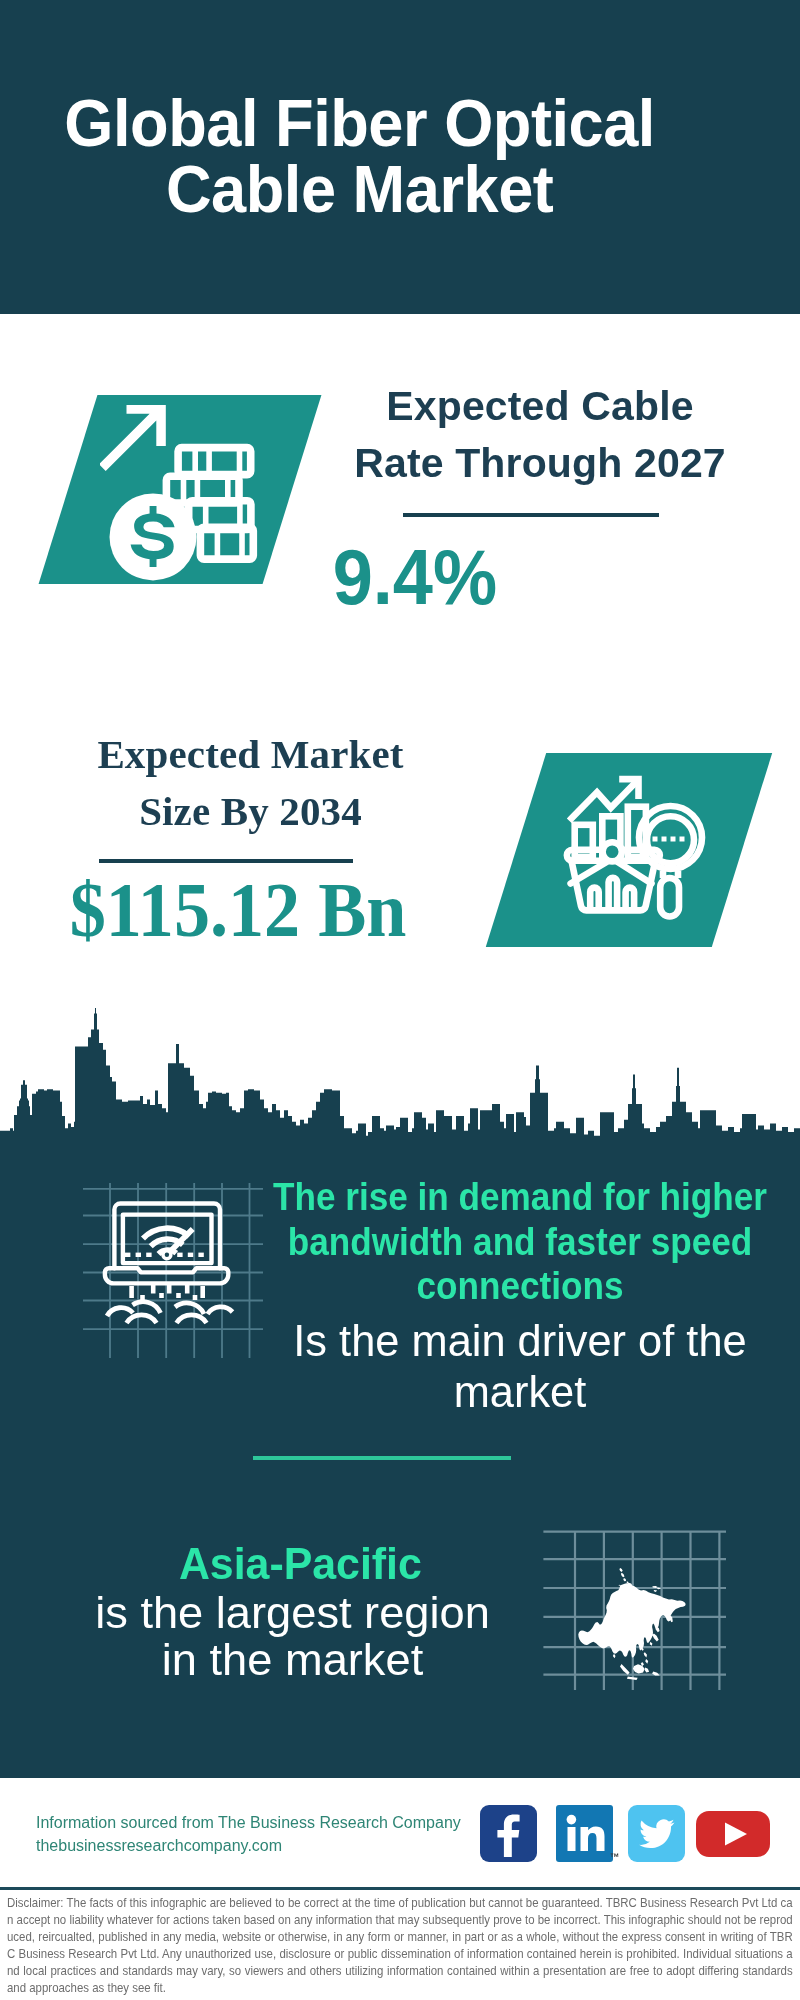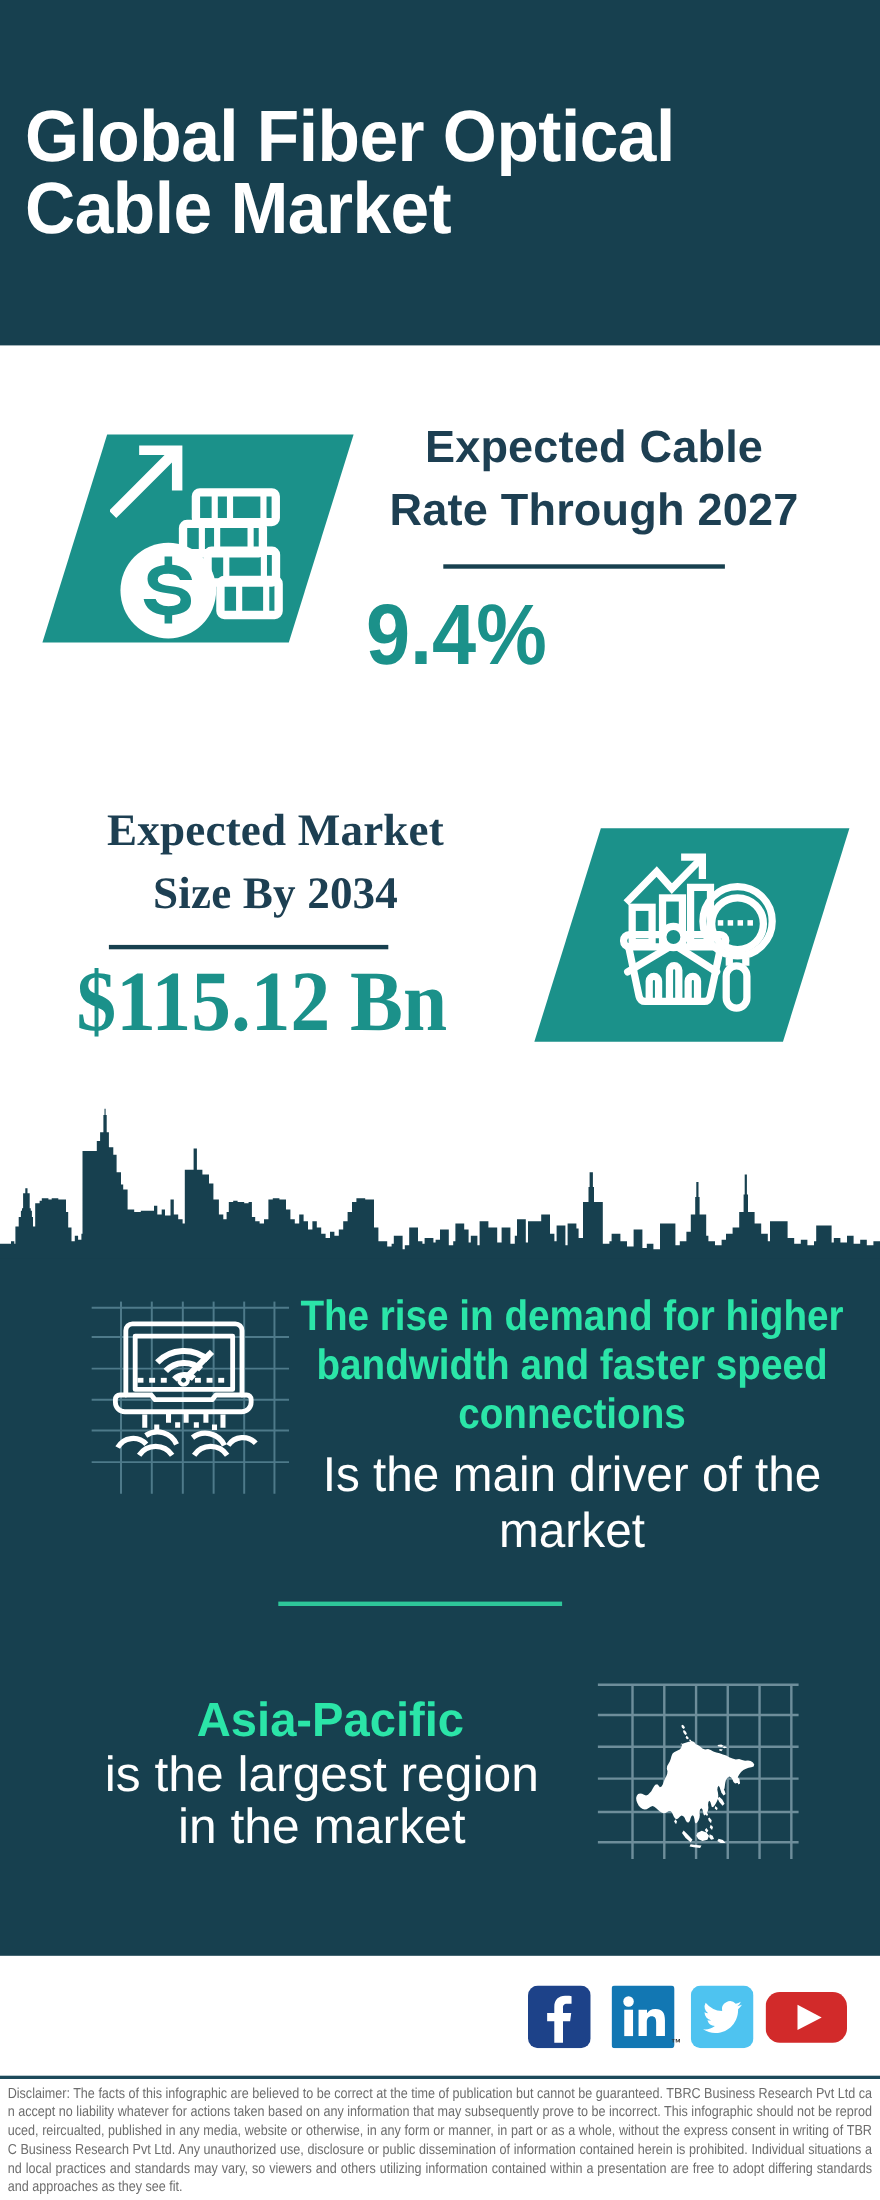--- a/index.html
+++ b/index.html
@@ -2,21 +2,21 @@
 <html><head>
 <meta charset="utf-8">
 <title>Global Fiber Optical Cable Market</title>
 <style>
   html,body{margin:0;padding:0;background:#fff;}
   body{width:800px;height:2000px;font-family:"Liberation Sans",sans-serif;overflow:hidden;-webkit-font-smoothing:antialiased;}
   .page{position:relative;width:800px;height:2000px;background:#fff;overflow:hidden;}
 
   
   .header{position:absolute;left:0;top:0;width:800px;height:314px;background:#17404f;}
-  .title{position:absolute;left:0;top:0;width:704px;margin:0;text-align:left;
+  .title{position:absolute;left:0;top:0;width:704px;margin:0;text-align:center;
          font-weight:bold;color:#fff;letter-spacing:-0.5px;}
   .tl1{display:block;font-size:66px;line-height:65px;padding-top:91px;transform:scaleX(0.957) translateX(8px);}
   .tl2{display:block;font-size:66px;line-height:67px;transform:scaleX(0.957) translateX(8px);}
 
   
   .plg{position:absolute;}
   .plg .shape{position:absolute;inset:0;background:#1b918a;
               transform:skewX(-17.3deg);}
   .plg .ic{position:absolute;}
 
@@ -247,20 +247,24 @@
     <path d="M32 21.6 V180 M60.9 21.6 V180 M89.8 21.6 V180 M118.6 21.6 V180 M147.5 21.6 V180 M176.4 21.6 V180"></path>
     <path d="M0.4 21.6 H183 M0.4 49.1 H183 M0.4 78 H183 M0.4 106.9 H183 M0.4 137.2 H183 M0.4 164.7 H183"></path>
   </g>
   <g transform="translate(21,28.5)">
     <path fill="#ffffff" d="M54.5 47.5 L57.8 46.3 L61.4 45.1 L64.7 44.2 L67.1 45.1 L68.6 47.2 L70.4 47.8 L72.5 49.3 L74.6 51.1 L77.0 52.0 L79.7 51.4 L82.1 52.3 L84.5 53.8 L87.2 54.7 L90.2 55.4 L93.2 56.5 L96.2 57.4 L98.9 58.9 L101.9 60.1 L104.9 61.0 L107.9 60.7 L110.6 61.6 L113.3 62.2 L116.0 61.9 L118.4 62.5 L120.5 63.7 L121.7 65.5 L121.1 67.3 L119.0 68.2 L116.6 68.5 L114.2 69.4 L111.8 70.6 L109.7 72.4 L108.2 74.5 L107.0 76.6 L106.1 78.7 L106.7 80.5 L106.1 82.3 L104.3 82.9 L102.8 81.4 L101.9 79.3 L100.7 77.5 L98.9 76.6 L97.1 77.8 L95.9 79.9 L95.3 82.3 L95.0 84.7 L94.7 87.1 L93.8 89.2 L92.6 90.7 L91.4 89.8 L90.8 88.0 L90.2 86.2 L89.3 85.0 L88.4 86.2 L88.1 88.6 L88.7 91.3 L89.0 94.0 L88.7 96.7 L87.8 99.1 L86.6 101.2 L85.4 103.0 L84.2 104.5 L83.0 103.9 L82.4 101.8 L81.8 99.7 L80.9 98.5 L80.0 99.7 L79.7 102.1 L80.0 104.8 L79.7 107.2 L78.8 109.3 L77.6 111.1 L76.4 112.0 L75.5 110.8 L75.2 108.7 L74.6 106.6 L73.7 105.4 L72.5 106.3 L71.9 108.7 L72.2 111.4 L71.9 114.1 L71.0 116.5 L69.8 118.3 L68.6 119.2 L67.7 118.0 L67.4 115.6 L66.8 113.2 L65.9 111.7 L64.7 112.3 L63.8 114.4 L63.2 116.8 L62.0 118.3 L60.5 118.0 L59.3 116.2 L58.4 114.1 L57.2 112.6 L55.7 112.0 L54.2 112.9 L52.7 114.4 L51.2 115.3 L49.7 114.7 L48.5 112.9 L47.6 110.8 L46.7 109.0 L45.5 107.8 L44.0 107.8 L42.5 108.7 L41.0 109.6 L39.2 109.9 L37.4 109.3 L35.6 108.1 L33.8 106.6 L32.3 105.1 L30.8 103.9 L29.3 103.3 L27.5 103.9 L25.7 105.1 L23.9 106.3 L22.1 106.6 L20.3 106.0 L18.5 104.8 L16.7 103.0 L15.5 100.9 L14.6 98.5 L14.3 96.1 L14.9 94.0 L16.1 92.5 L17.9 91.9 L19.7 92.2 L21.5 93.1 L23.3 93.7 L25.1 93.1 L26.6 91.6 L28.1 89.8 L29.3 87.7 L30.5 85.6 L31.7 84.1 L33.5 83.5 L34.7 84.7 L35.9 86.2 L37.4 85.6 L38.6 83.5 L39.5 81.1 L40.4 78.7 L41.6 76.6 L42.5 74.2 L42.8 71.8 L42.2 69.4 L42.5 67.0 L43.7 64.9 L44.9 62.8 L45.8 60.4 L46.4 58.0 L47.3 55.9 L48.8 54.4 L50.6 53.5 L52.4 52.6 L54.2 51.7 L55.4 49.9 L56.0 47.8 L55.4 46.0 Z M56.3 29.5 L57.8 30.4 L58.7 32.2 L57.5 33.4 L56.0 32.2 L55.4 30.4 Z M57.8 34.3 L59.6 35.8 L60.5 37.9 L59.0 38.8 L57.5 37.0 L56.9 35.2 Z M59.9 39.4 L61.7 40.6 L62.0 42.4 L60.5 42.7 L59.3 41.2 Z M62.9 42.7 L64.4 43.6 L64.1 44.8 L62.6 44.2 Z M88.4 47.8 L91.7 47.5 L94.1 48.7 L91.7 49.6 L88.7 49.0 Z M94.4 49.0 L97.1 49.9 L94.7 50.8 L92.9 50.2 Z M90.2 51.4 L93.2 52.0 L91.7 53.5 L89.6 52.6 Z M106.4 76.9 L108.2 78.7 L108.8 82.9 L107.3 83.8 L105.8 80.5 L105.5 77.8 Z M92.3 87.7 L94.7 89.2 L95.6 92.5 L93.8 93.7 L91.7 91.0 L91.1 88.6 Z M89.9 94.9 L92.6 97.3 L94.7 101.2 L92.9 103.0 L89.9 99.7 L88.4 96.4 Z M86.3 103.3 L88.4 105.1 L87.8 107.2 L85.7 105.7 Z M78.2 109.0 L79.7 110.8 L78.8 112.6 L77.3 110.5 Z M80.9 113.8 L83.0 116.2 L82.4 118.9 L80.3 116.8 L79.7 114.7 Z M82.1 120.4 L84.2 122.5 L83.3 125.2 L81.2 122.8 Z M78.2 123.4 L80.0 125.8 L78.5 127.6 L76.7 125.2 Z M70.1 127.6 L74.0 125.8 L78.2 127.3 L80.6 130.3 L79.1 133.9 L74.6 135.1 L71.0 133.6 L68.9 130.3 Z M81.2 129.1 L83.9 130.3 L85.1 133.3 L82.4 133.9 L80.6 131.5 Z M57.5 125.5 L61.4 129.4 L65.6 133.9 L63.8 136.3 L59.3 132.4 L56.0 127.9 Z M63.8 138.1 L68.9 138.7 L73.7 139.3 L72.5 141.4 L66.8 140.8 L62.9 140.2 Z M89.3 133.0 L93.2 134.2 L95.6 136.9 L91.1 136.9 L88.1 135.1 Z M50.0 115.3 L51.5 117.4 L50.6 119.8 L48.8 117.4 Z"></path>
   </g>
 </svg>
   </div>
 
   <div class="footer"></div>
+  <div class="source">
+    <div>Information sourced from The Business Research Company</div>
+    <div>thebusinessresearchcompany.com</div>
+  </div>
   <div class="socials">
     <a class="sbtn sb-fb">
       <svg viewBox="0 0 57 57" width="57" height="57">
           <rect width="57" height="57" rx="9" fill="#1d4289"></rect>
       <path fill="#fff" d="M31.8 52 V32.6 h6.5 l1.0 -7.6 h-7.5 v-4.8 c0 -2.2 0.6 -3.7 3.8 -3.7 h4.0 v-6.8 c-0.7 -0.1 -3.1 -0.3 -5.9 -0.3 c-5.8 0 -9.8 3.6 -9.8 10.1 v5.5 h-6.5 v7.6 h6.5 V52 z"></path>
         </svg>
     </a>
     <a class="sbtn sb-li">
       <svg viewBox="0 0 64 57" width="64" height="57">
           <rect width="57" height="57" rx="3" fill="#1277b3"></rect>

